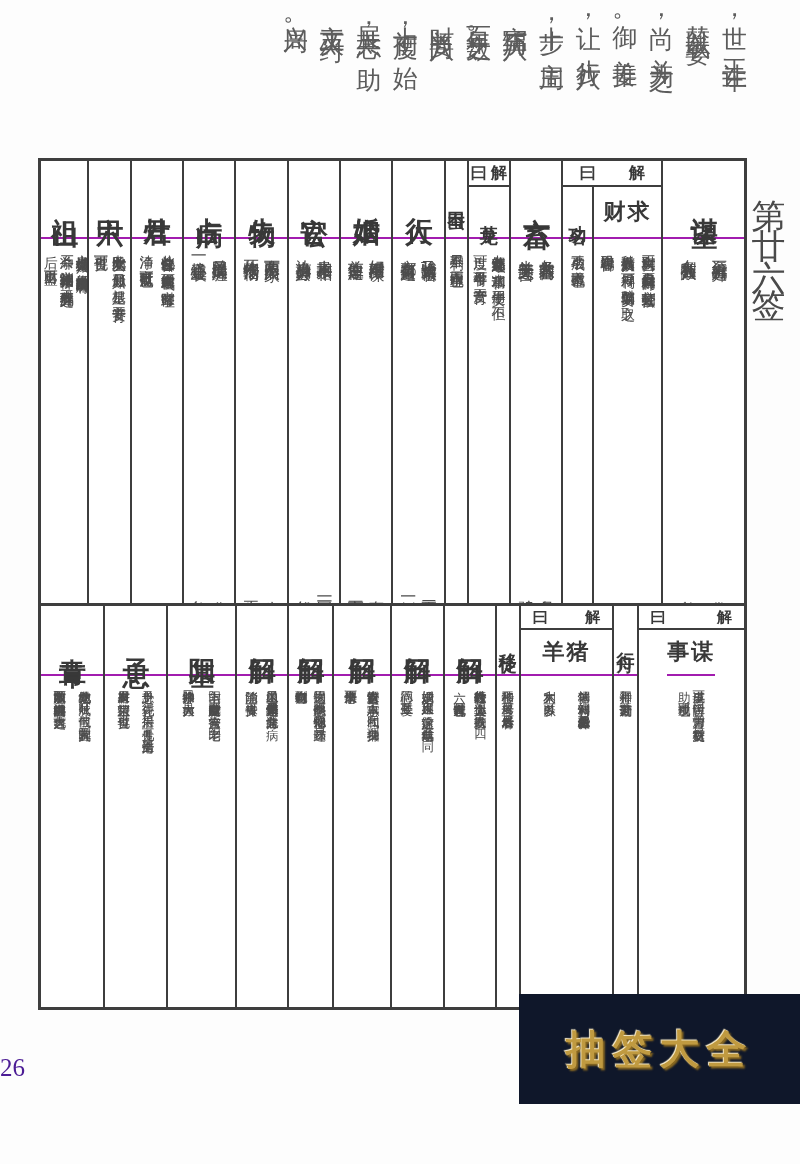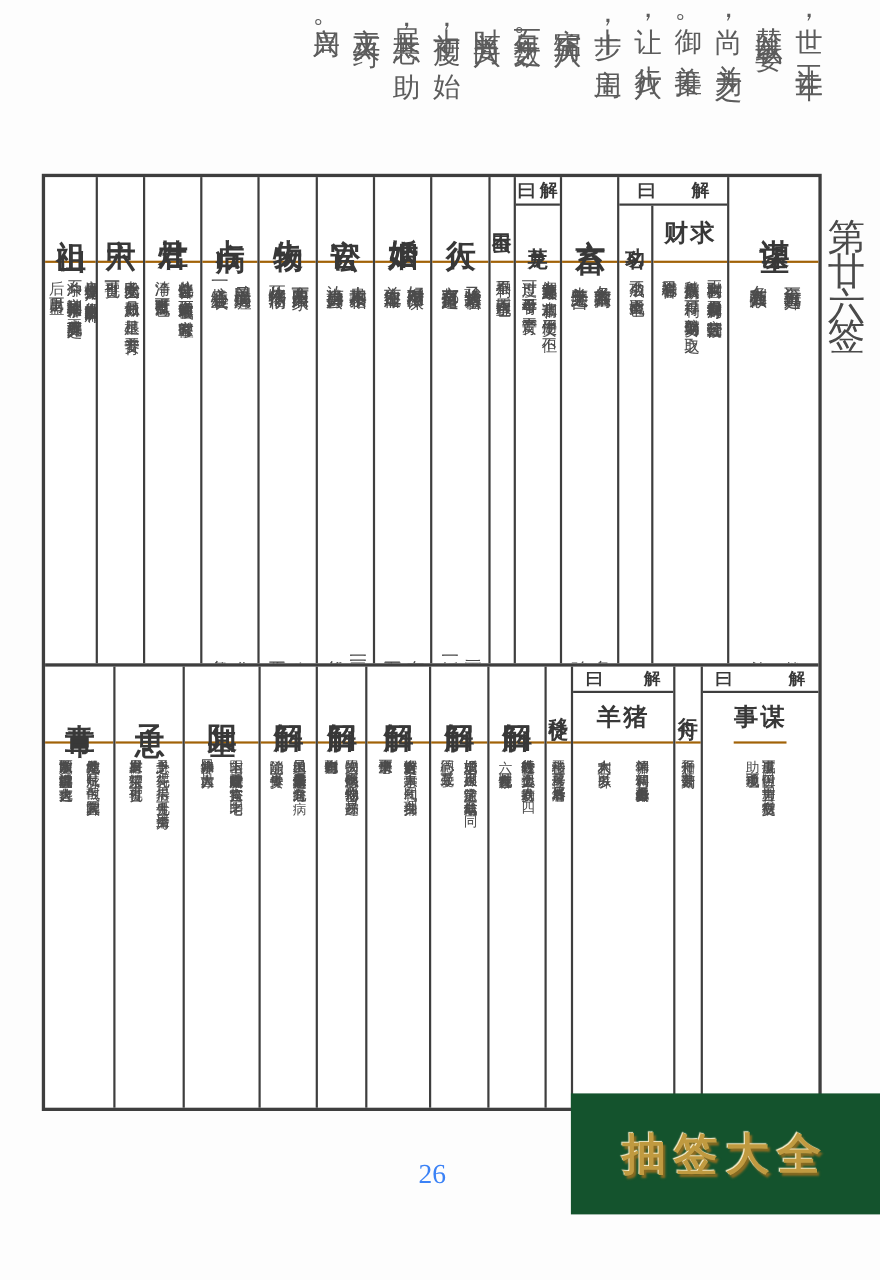--- a/index.html
+++ b/index.html
@@ -17,21 +17,21 @@
 
   
   #table{position:absolute;left:38px;top:158px;width:709px;height:852px;
     border:3px solid #3e3e3e;background:#fff;box-sizing:border-box;
     display:flex;flex-direction:column;}
   .section{display:flex;flex-direction:row-reverse;min-height:0;}
   #sec-top{height:442px;border-bottom:3px solid #3e3e3e;}
   #sec-bot{flex:1;}
   .col{display:flex;flex-direction:column;min-width:0;}
   .section > .col:not(:last-child){border-left:2px solid #3e3e3e;}
-  .hdr{display:flex;align-items:center;justify-content:center;border-bottom:2px solid #a16207;flex:none;}
+  .hdr{display:flex;align-items:center;justify-content:center;border-bottom:2px solid #a21caf;flex:none;}
   #sec-top .hdr{height:76px;}
   #sec-bot .hdr{height:68px;}
   .hdr-label{writing-mode:vertical-rl;font-size:27px;font-weight:bold;color:#383838;letter-spacing:3px;line-height:1;}
   .hdr-label.small{font-size:18px;letter-spacing:2px;}
   .band{display:flex;align-items:center;border-bottom:2px solid #3e3e3e;font-weight:bold;color:#383838;flex:none;}
   #sec-top .band{height:24px;font-size:16px;justify-content:space-around;}
   #sec-bot .band{height:22px;font-size:15px;justify-content:space-between;padding:0 12px;}
   .subs{display:flex;flex-direction:row-reverse;flex:1;min-height:0;}
   .subs > .sub:not(:last-child){border-left:2px solid #3e3e3e;}
   .sub{display:flex;flex-direction:column;min-width:0;}
@@ -41,26 +41,26 @@
   .body{flex:1;display:flex;flex-direction:row-reverse;justify-content:space-evenly;
     padding:5px 1px;min-height:0;overflow:hidden;}
   .vline{writing-mode:vertical-rl;line-height:1.15;color:#4c4c4c;}
   #sec-top .vline{font-size:14px;letter-spacing:0.5px;}
   #sec-bot .vline{font-size:12.5px;letter-spacing:0;}
   .body.verses{padding:8px 3px;}
   .verse-col{writing-mode:vertical-rl;display:flex;justify-content:space-between;
     font-size:16px;color:#4c4c4c;line-height:1.15;letter-spacing:1px;}
 
   
-  #page-number{position:absolute;top:1054px;left:0;width:786px;text-align:center;
-    font-size:25px;color:#3b82f6;}
+  #page-number{position:absolute;top:1054px;left:0;width:786px;text-align:left;
+    font-size:25px;color:#4c1d95;}
 
   
   #watermark{position:absolute;left:519px;top:994px;width:281px;height:110px;
-    background:#14532d;display:flex;align-items:center;justify-content:center;}
+    background:#0f172a;display:flex;align-items:center;justify-content:center;}
   .wm-text{font-size:40px;font-weight:bold;letter-spacing:7px;color:#c09a40;
     text-shadow:-1px -1px 1px #fff3d0, 2px 2px 2px #8d6b20;}
 </style>
 </head>
 <body>
 
 <div id="page">
   <div id="header-story">
       <div class="story-col">世，王让车</div>
       <div class="story-col">辇以载姜</div>

